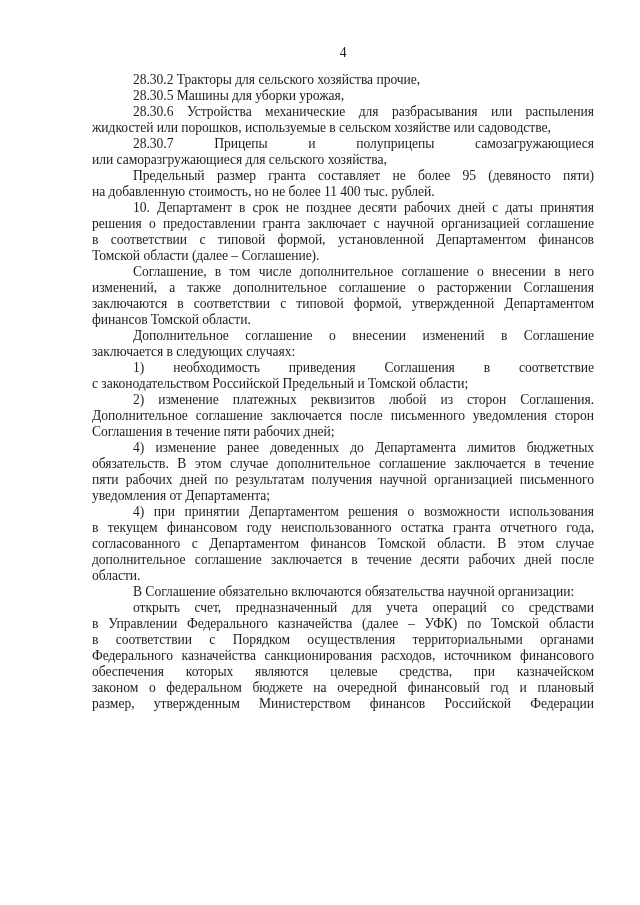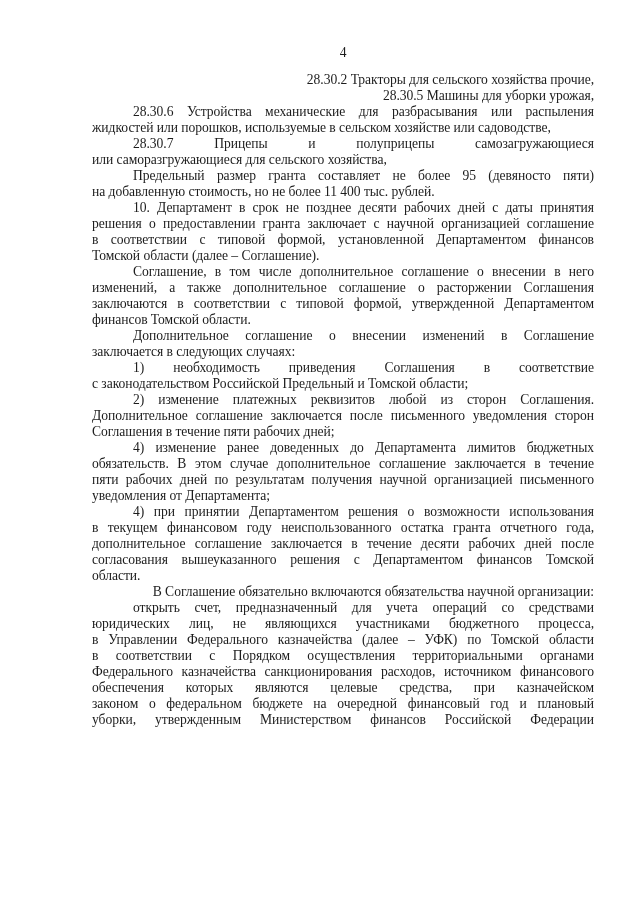--- a/index.html
+++ b/index.html
@@ -36,21 +36,20 @@
   .ln {
     text-align: left;
     overflow: hidden;
   }
   .ln.stretch {
     text-align: justify;
     text-align-last: justify;
   }
   .ln.first {
     padding-left: 41px;
-    text-align: right;
   }
 </style>
 </head>
 <body>
 
 <div class="page">
   <div class="pagenum">4</div>
   <div class="body-text">
       <div class="para">
         <div class="ln first">28.30.2 Тракторы для сельского хозяйства прочие,</div>
@@ -97,31 +96,30 @@
       </div>
       <div class="para">
         <div class="ln first stretch">4) изменение ранее доведенных до Департамента лимитов бюджетных</div>
         <div class="ln stretch">обязательств. В этом случае дополнительное соглашение заключается в течение</div>
         <div class="ln stretch">пяти рабочих дней по результатам получения научной организацией письменного</div>
         <div class="ln">уведомления от Департамента;</div>
       </div>
       <div class="para">
         <div class="ln first stretch">4) при принятии Департаментом решения о возможности использования</div>
         <div class="ln stretch">в текущем финансовом году неиспользованного остатка гранта отчетного года,</div>
+        <div class="ln stretch">согласованного с Департаментом финансов Томской области. В этом случае</div>
         <div class="ln stretch">дополнительное соглашение заключается в течение десяти рабочих дней после</div>
-        <div class="ln stretch">согласования вышеуказанного решения с Департаментом финансов Томской</div>
         <div class="ln">области.</div>
       </div>
       <div class="para">
         <div class="ln first">В Соглашение обязательно включаются обязательства научной организации:</div>
       </div>
       <div class="para">
         <div class="ln first stretch">открыть счет, предназначенный для учета операций со средствами</div>
-        <div class="ln stretch">юридических лиц, не являющихся участниками бюджетного процесса,</div>
         <div class="ln stretch">в Управлении Федерального казначейства (далее – УФК) по Томской области</div>
         <div class="ln stretch">в соответствии с Порядком осуществления территориальными органами</div>
         <div class="ln stretch">Федерального казначейства санкционирования расходов, источником финансового</div>
         <div class="ln stretch">обеспечения которых являются целевые средства, при казначейском</div>
         <div class="ln stretch">законом о федеральном бюджете на очередной финансовый год и плановый</div>
-        <div class="ln stretch">уборки, утвержденным Министерством финансов Российской Федерации</div>
+        <div class="ln stretch">размер, утвержденным Министерством финансов Российской Федерации</div>
       </div>
     </div>
 </div>
 
 </body></html>

